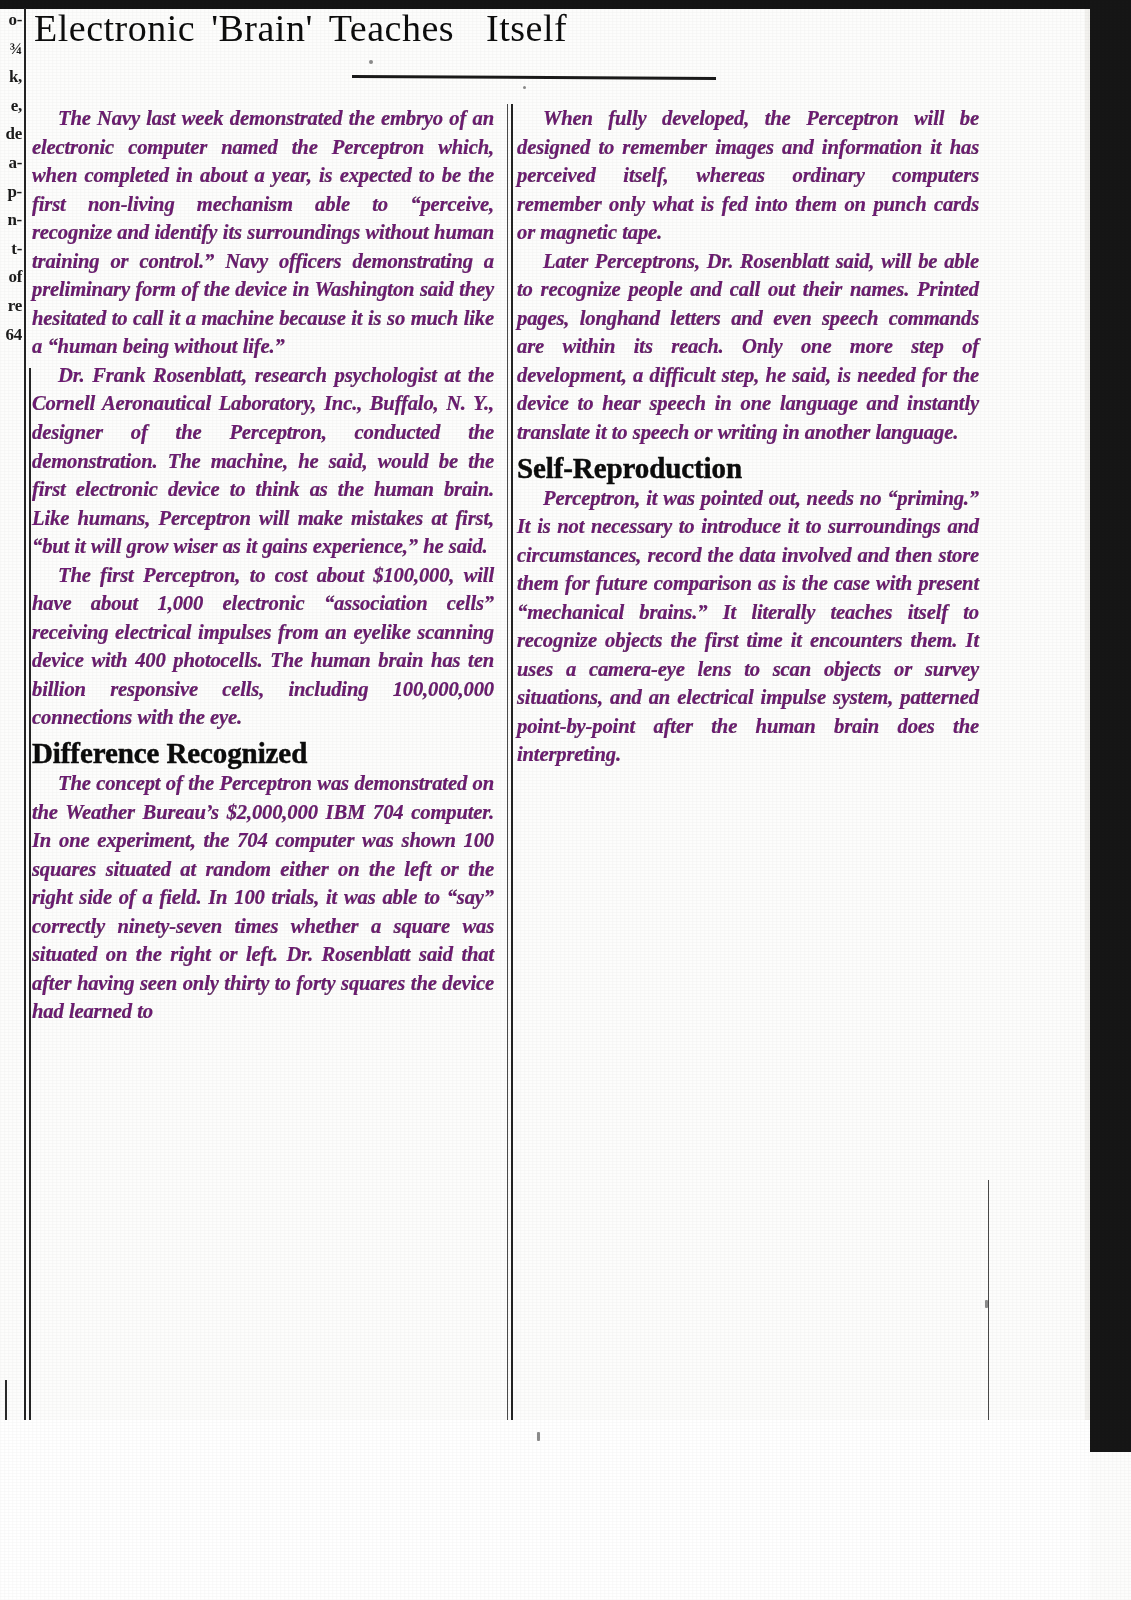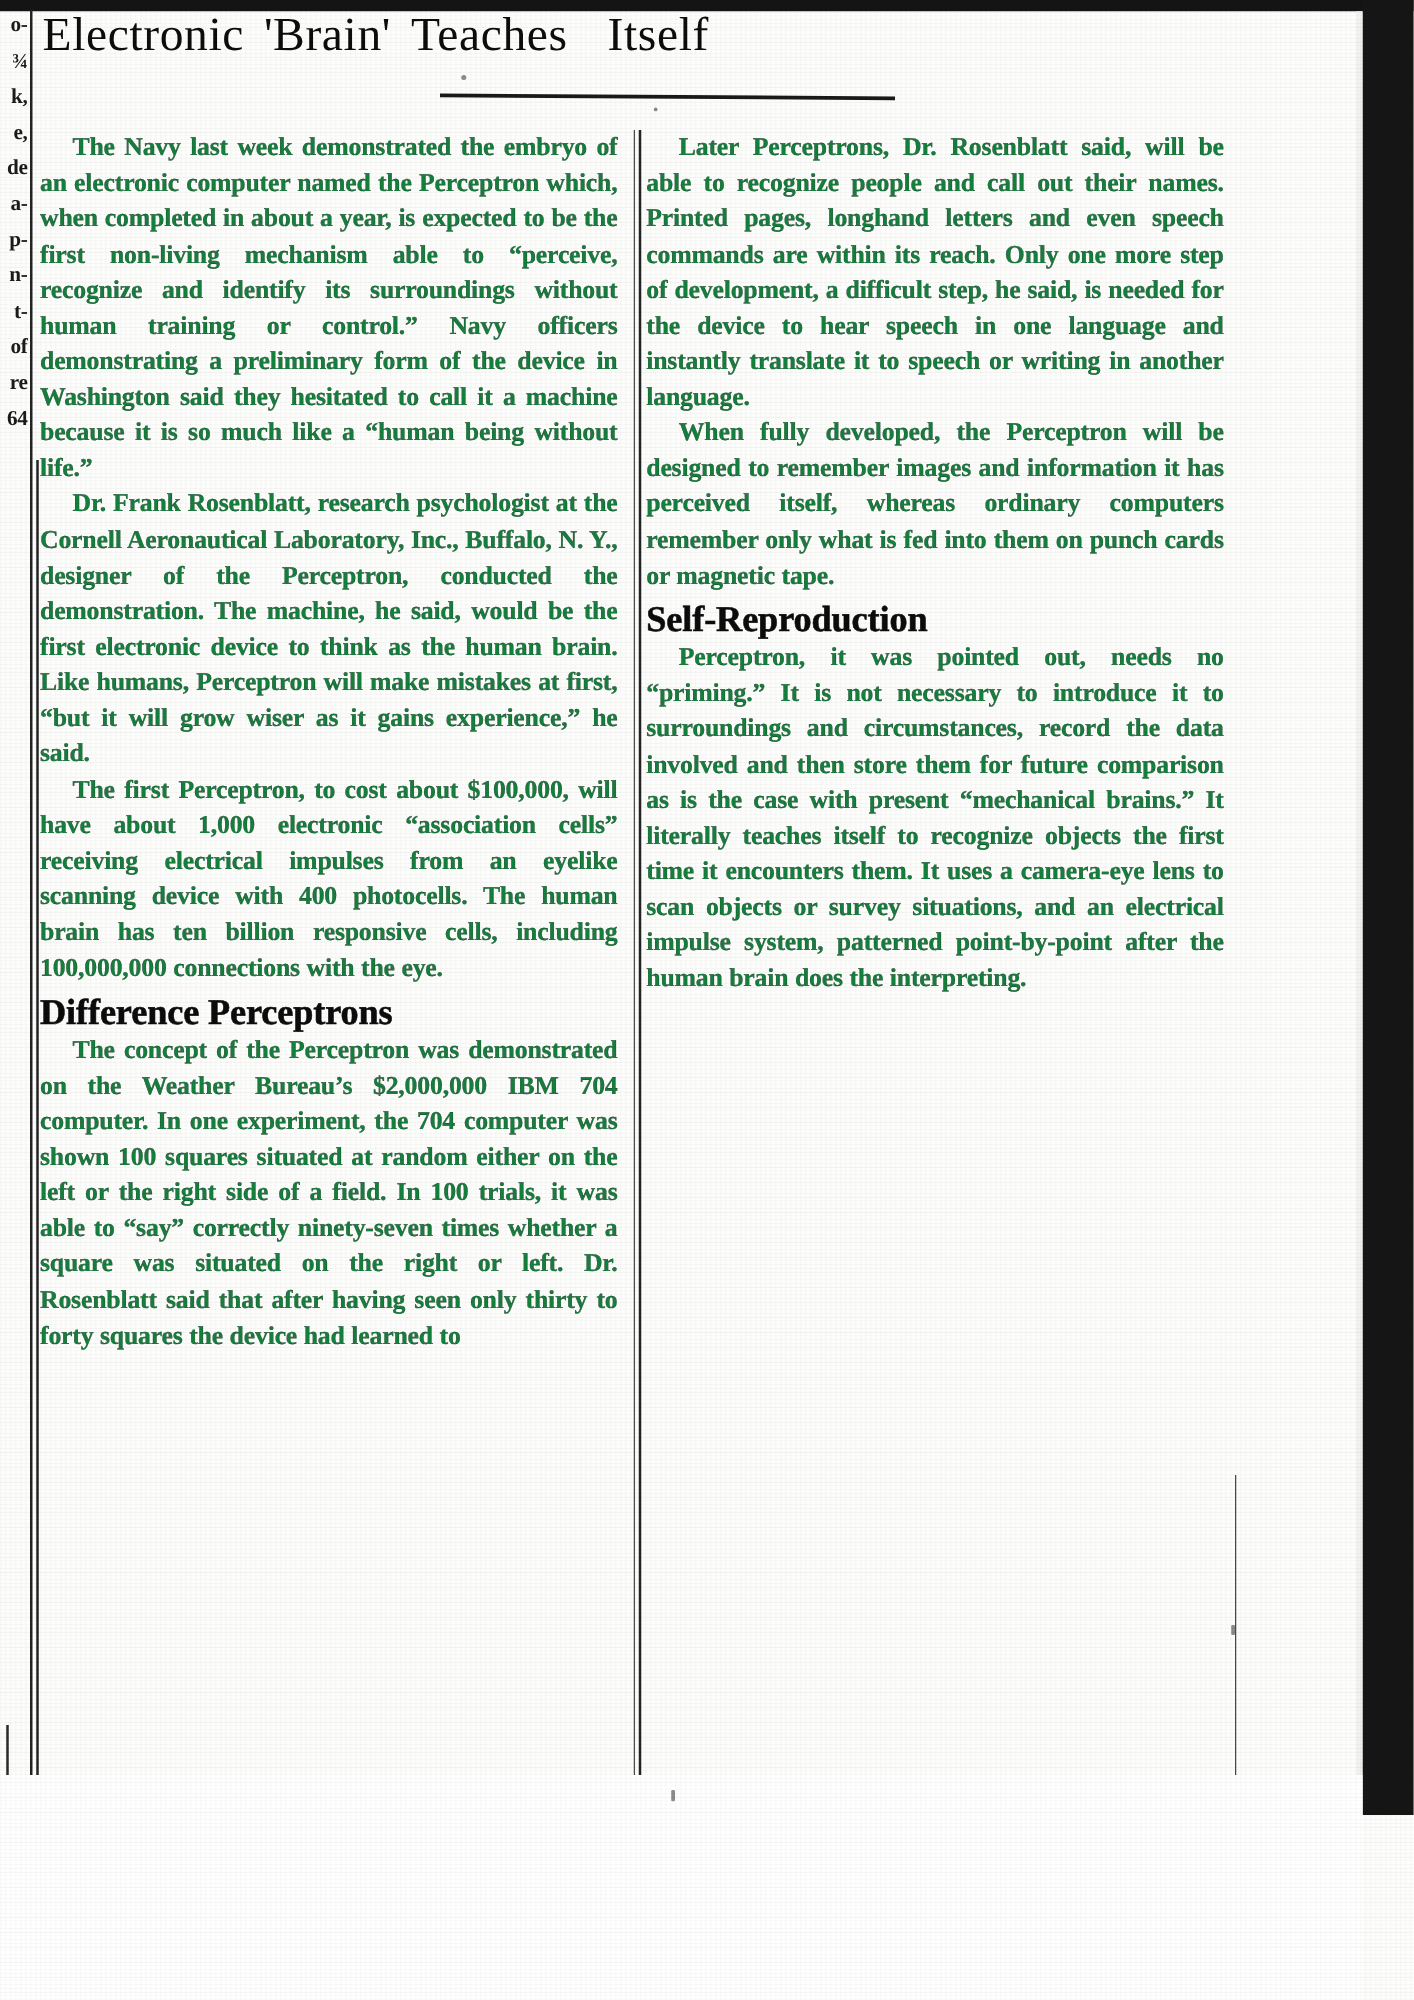--- a/index.html
+++ b/index.html
@@ -125,22 +125,23 @@
   .col p {
     margin: 0;
     font-family: "Liberation Serif", "DejaVu Serif", serif;
     font-size: 20.6px;
     line-height: 28.55px;
     font-weight: 700;
     text-align: justify;
     text-align-last: left;
     word-spacing: 0.3px;
     letter-spacing: -0.15px;
-    color: #15803d;
+    color: #701a75;
     text-indent: 26px;
+    font-style: italic;
     -webkit-text-stroke: 0.18px #111;
   }
   .col p.noindent { text-indent: 0; }
 
   .col h2 {
     margin: 6px 0 1px 0;
     font-family: "Liberation Serif", "DejaVu Serif", serif;
     font-size: 29px;
     line-height: 30px;
     font-weight: 700;
@@ -203,27 +204,27 @@
 
     <div id="headline-wrap">
       <div id="headline"><span>Electronic</span><span class="sp"></span><span>'Brain'</span><span class="sp"></span><span>Teaches</span><span class="sp"></span><span class="sp"></span><span>Itself</span></div>
     </div>
     <div id="headline-rule"></div>
 
     <div class="col" id="col-left">
       <p>The Navy last week demonstrated the embryo of an electronic computer named the Perceptron which, when completed in about a year, is expected to be the first non-living mechanism able to “perceive, recognize and identify its surroundings without human training or control.” Navy officers demonstrating a preliminary form of the device in Washington said they hesitated to call it a machine because it is so much like a “human being without life.”</p>
       <p>Dr. Frank Rosenblatt, research psychologist at the Cornell Aeronautical Laboratory, Inc., Buffalo, N. Y., designer of the Perceptron, conducted the demonstration. The machine, he said, would be the first electronic device to think as the human brain. Like humans, Perceptron will make mistakes at first, “but it will grow wiser as it gains experience,” he said.</p>
       <p>The first Perceptron, to cost about $100,000, will have about 1,000 electronic “association cells” receiving electrical impulses from an eyelike scanning device with 400 photocells. The human brain has ten billion responsive cells, including 100,000,000 connections with the eye.</p>
-      <h2>Difference Perceptrons</h2>
+      <h2>Difference Recognized</h2>
       <p>The concept of the Perceptron was demonstrated on the Weather Bureau’s $2,000,000 IBM 704 computer. In one experiment, the 704 computer was shown 100 squares situated at random either on the left or the right side of a field. In 100 trials, it was able to “say” correctly ninety-seven times whether a square was situated on the right or left. Dr. Rosenblatt said that after having seen only thirty to forty squares the device had learned to</p>
     </div>
 
     <div class="col" id="col-right">
+      <p>When fully developed, the Perceptron will be designed to remember images and information it has perceived itself, whereas ordinary computers remember only what is fed into them on punch cards or magnetic tape.</p>
       <p>Later Perceptrons, Dr. Rosenblatt said, will be able to recognize people and call out their names. Printed pages, longhand letters and even speech commands are within its reach. Only one more step of development, a difficult step, he said, is needed for the device to hear speech in one language and instantly translate it to speech or writing in another language.</p>
-      <p>When fully developed, the Perceptron will be designed to remember images and information it has perceived itself, whereas ordinary computers remember only what is fed into them on punch cards or magnetic tape.</p>
       <h2>Self-Reproduction</h2>
       <p>Perceptron, it was pointed out, needs no “priming.” It is not necessary to introduce it to surroundings and circumstances, record the data involved and then store them for future comparison as is the case with present “mechanical brains.” It literally teaches itself to recognize objects the first time it encounters them. It uses a camera-eye lens to scan objects or survey situations, and an electrical impulse system, patterned point-by-point after the human brain does the interpreting.</p>
     </div>
 
   </div>
 
   <div class="scan-bottom-fade"></div>
 
   <div class="speck" style="left:537px;top:1432px;width:3px;height:9px;border-radius:1px;"></div>
   <div class="speck" style="left:369px;top:60px;width:4px;height:4px;"></div>

